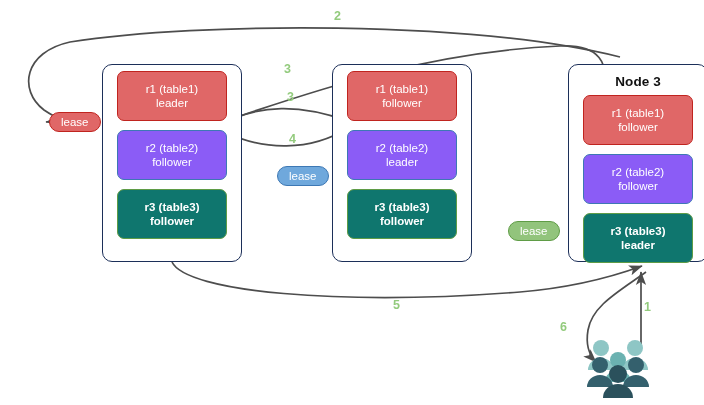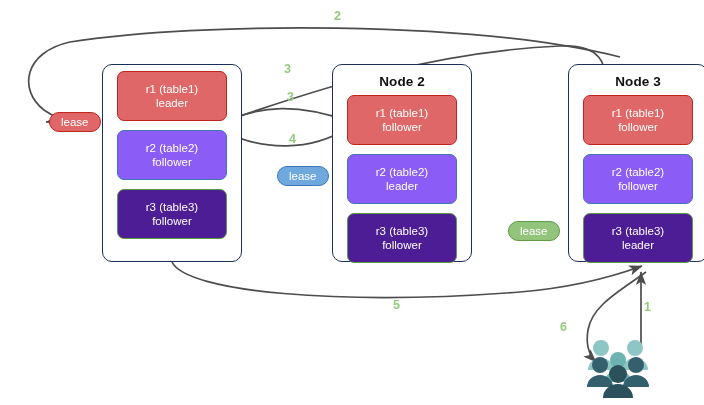--- a/index.html
+++ b/index.html
@@ -42,21 +42,21 @@
     display:flex;flex-direction:column;
     align-items:center;justify-content:center;
     color:#ffffff;
     font-size:11.5px;
     line-height:14px;
     text-shadow:none;
   }
   .replica span{display:block;}
   .r-red{background:#e06767;border:1.6px solid #c0241f;}
   .r-blue{background:#8b5cf6;border:1.6px solid #3d78b4;}
-  .r-green{background:#4c1d95;border:1.6px solid #5f9c46;}
+  .r-green{background:#0f766e;border:1.6px solid #5f9c46;font-weight:bold;}
 
   .lease{
     position:absolute;
     box-sizing:border-box;
     border-radius:10px;
     height:20px;
     padding:0 11px;
     display:flex;align-items:center;justify-content:center;
     font-size:11.5px;
     color:#ffffff;
@@ -115,21 +115,20 @@
         <span>follower</span>
       </div>
       <div class="replica r-green">
         <span>r3 (table3)</span>
         <span>follower</span>
       </div>
     </div>
   </div>
 
   <div class="node" id="node2" style="left:332px;top:64px;width:140px;height:198px;">
-    <div class="node-title">Node 2</div>
     <div class="replicas">
       <div class="replica r-red">
         <span>r1 (table1)</span>
         <span>follower</span>
       </div>
       <div class="replica r-blue">
         <span>r2 (table2)</span>
         <span>leader</span>
       </div>
       <div class="replica r-green">

